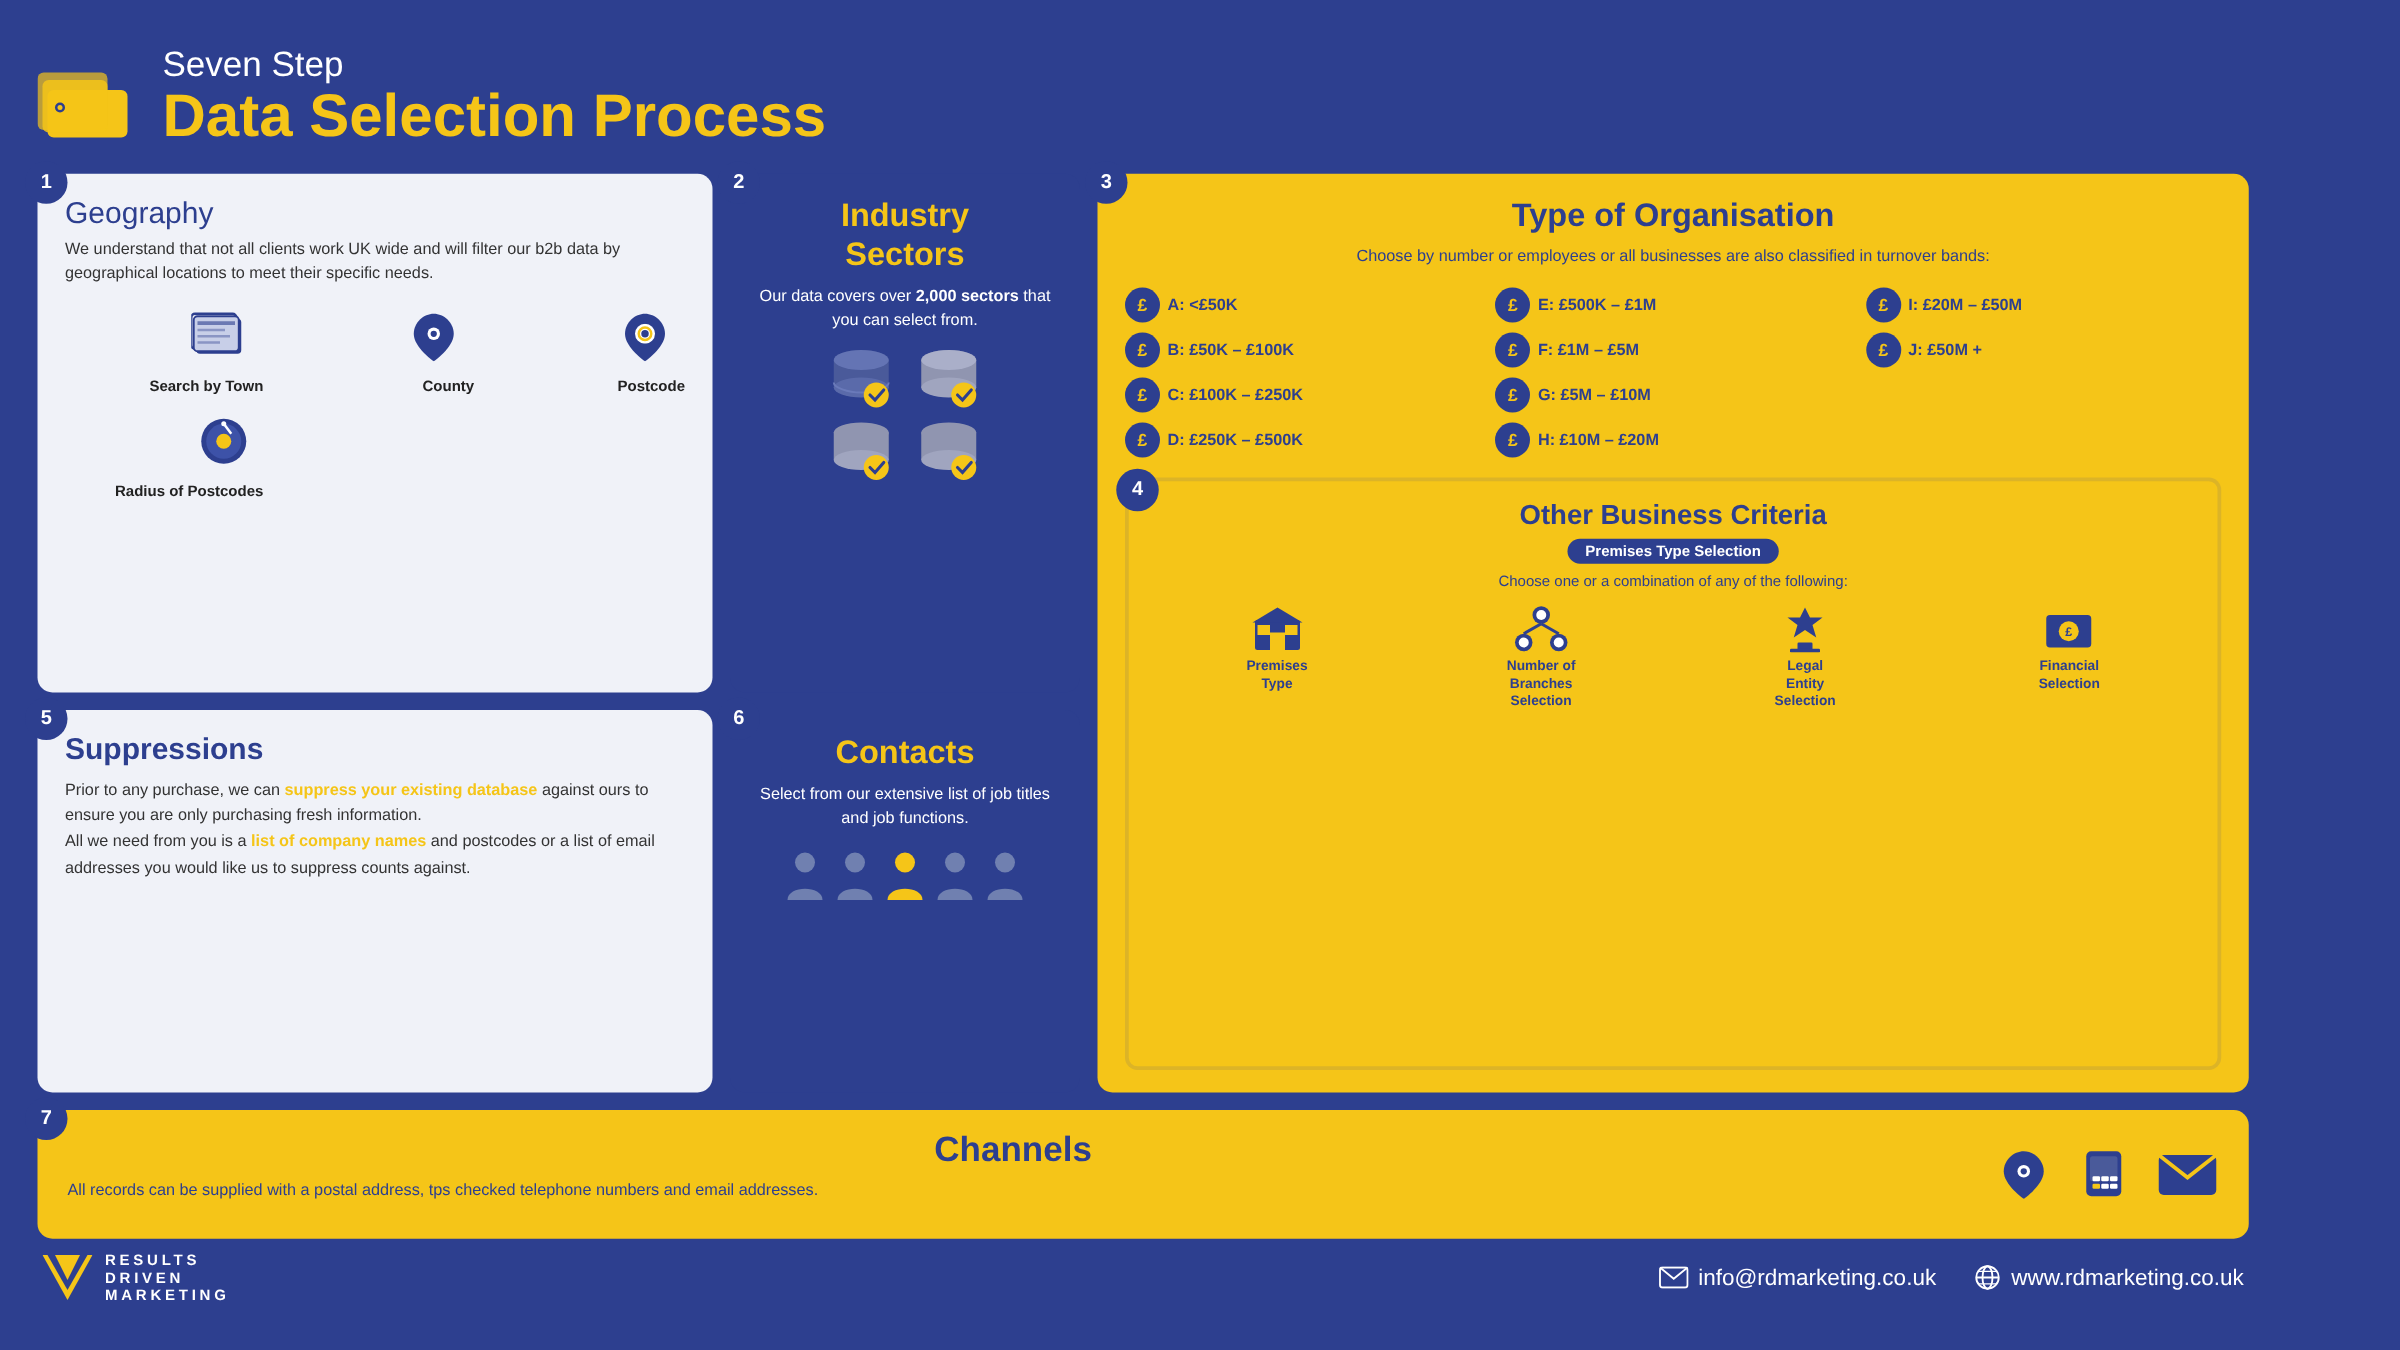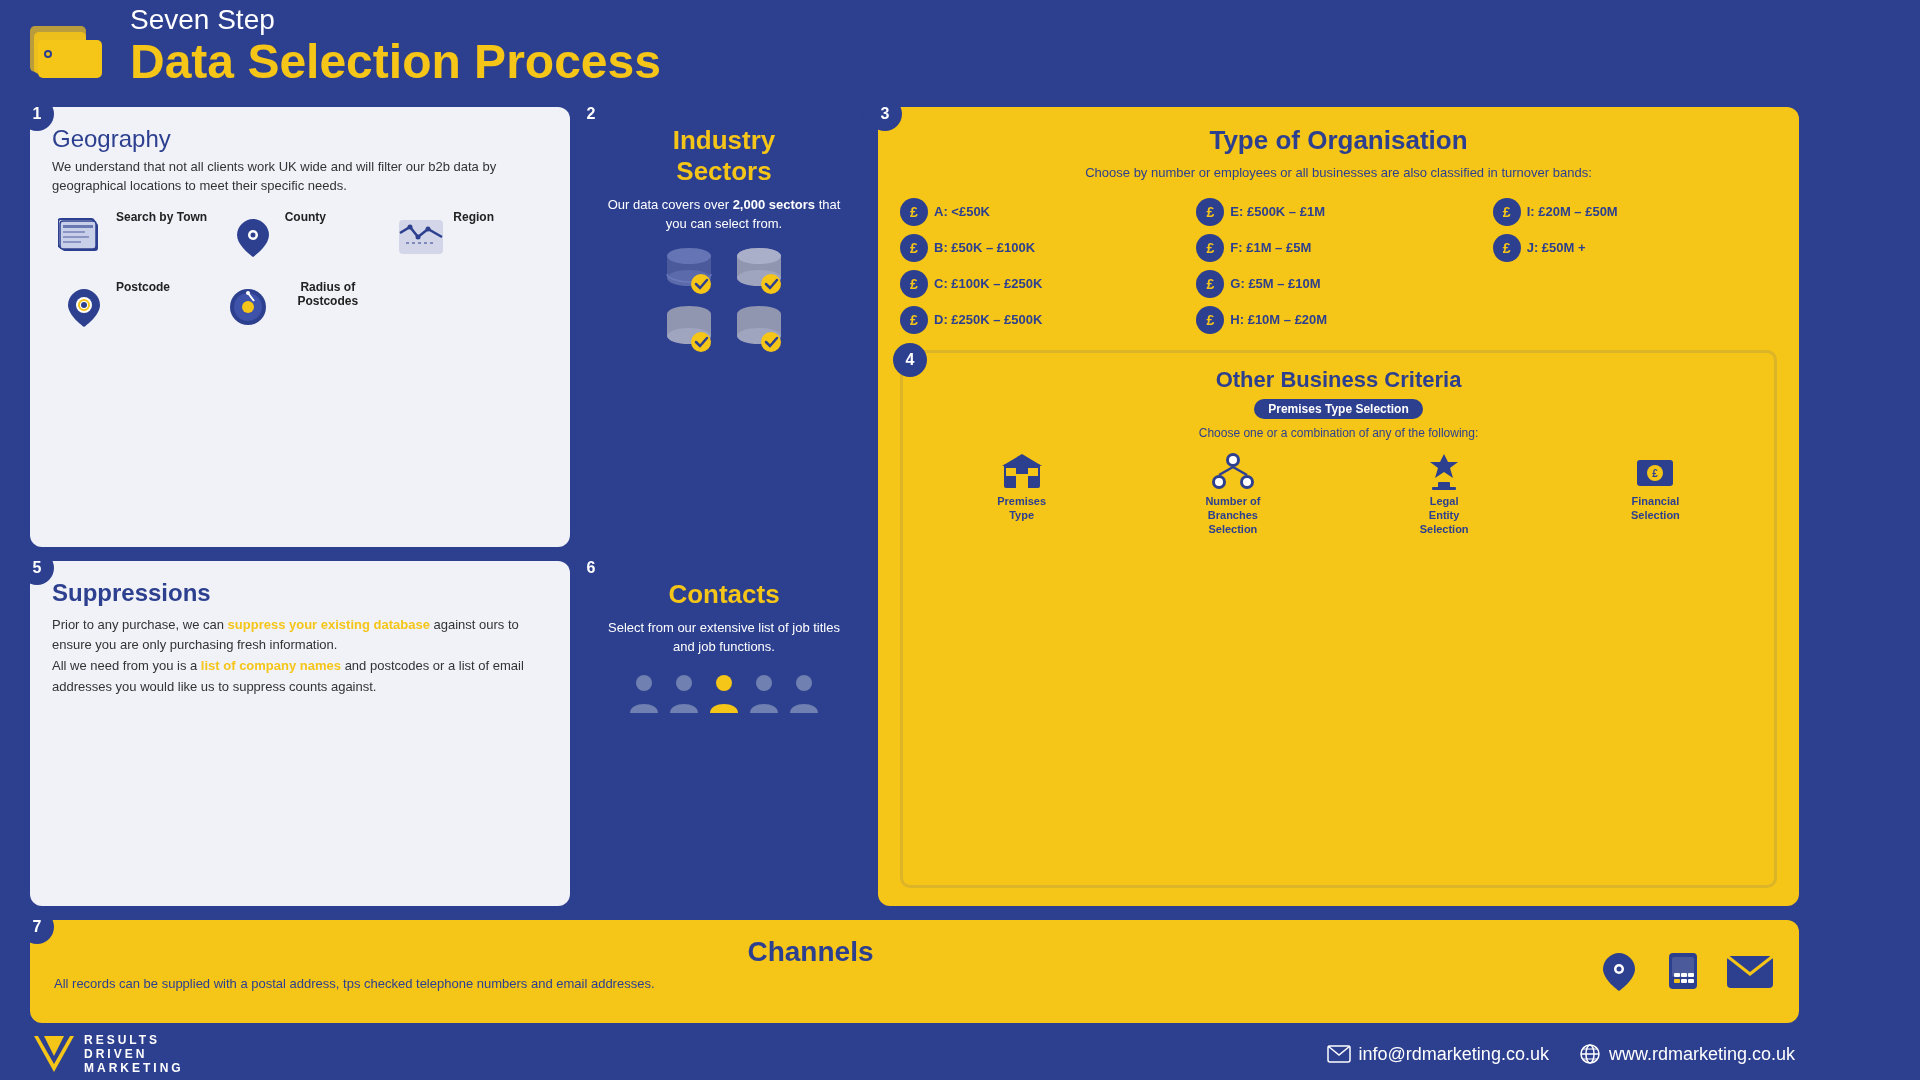--- a/index.html
+++ b/index.html
@@ -10,21 +10,21 @@
       font-family: Arial, sans-serif;
       overflow: hidden;
       position: relative;
     }
 
     .main-container {
       width: 1829px;
       height: 1080px;
       display: flex;
       flex-direction: column;
-      padding: 5px 30px;
+      padding: 37px 30px;
     }
 
     
     .header {
       display: flex;
       align-items: center;
       margin-bottom: 18px;
     }
 
     .logo-icon {
@@ -101,22 +101,22 @@
     }
 
     .geo-icons {
       display: grid;
       grid-template-columns: repeat(3, 1fr);
       gap: 10px;
     }
 
     .geo-icon-item {
       display: flex;
-      flex-direction: row;
-      align-items: flex-start;
+      flex-direction: column;
+      align-items: flex-end;
       text-align: center;
     }
 
     .geo-icon-item .icon-box {
       width: 64px;
       height: 54px;
       display: flex;
       align-items: center;
       justify-content: center;
       margin-bottom: 6px;
@@ -310,33 +310,20 @@
           <div class="icon-box">
             <svg width="44" height="44" viewBox="0 0 44 44">
               <path d="M22 4 C14 4, 6 11, 6 20 C6 31, 22 42, 22 42 C22 42, 38 31, 38 20 C38 11, 30 4, 22 4Z" fill="#2d3f8f"></path>
               <circle cx="22" cy="20" r="5" fill="white"></circle>
               <circle cx="22" cy="20" r="2.5" fill="#2d3f8f"></circle>
             </svg>
           </div>
           <span>County</span>
         </div>
 
-        <div class="geo-icon-item">
-          <div class="icon-box">
-            <svg width="50" height="44" viewBox="0 0 50 44">
-              <rect x="4" y="6" width="42" height="32" rx="3" fill="#2d3f8f" opacity="0.15" stroke="#2d3f8f" stroke-width="2"></rect>
-              <path d="M4 18 L14 12 L22 22 L32 14 L46 22" stroke="#2d3f8f" stroke-width="2.5" fill="none"></path>
-              <circle cx="14" cy="12" r="2.5" fill="#2d3f8f"></circle>
-              <circle cx="22" cy="22" r="2.5" fill="#2d3f8f"></circle>
-              <circle cx="32" cy="14" r="2.5" fill="#2d3f8f"></circle>
-              <path d="M10 28 L40 28" stroke="#2d3f8f" stroke-width="1" stroke-dasharray="3,3"></path>
-            </svg>
-          </div>
-          <span>Region</span>
-        </div>
 
         <div class="geo-icon-item">
           <div class="icon-box">
             <svg width="50" height="44" viewBox="0 0 50 44">
               <path d="M25 4 C17 4, 9 11, 9 20 C9 31, 25 42, 25 42 C25 42, 41 31, 41 20 C41 11, 33 4, 25 4Z" fill="#2d3f8f"></path>
               <circle cx="25" cy="20" r="8" fill="white"></circle>
               <circle cx="25" cy="20" r="3" fill="#2d3f8f"></circle>
               <line x1="25" y1="12" x2="25" y2="8" stroke="#2d3f8f" stroke-width="2"></line>
               <line x1="25" y1="28" x2="25" y2="32" stroke="#2d3f8f" stroke-width="2"></line>
               <line x1="17" y1="20" x2="13" y2="20" stroke="#2d3f8f" stroke-width="2"></line>

